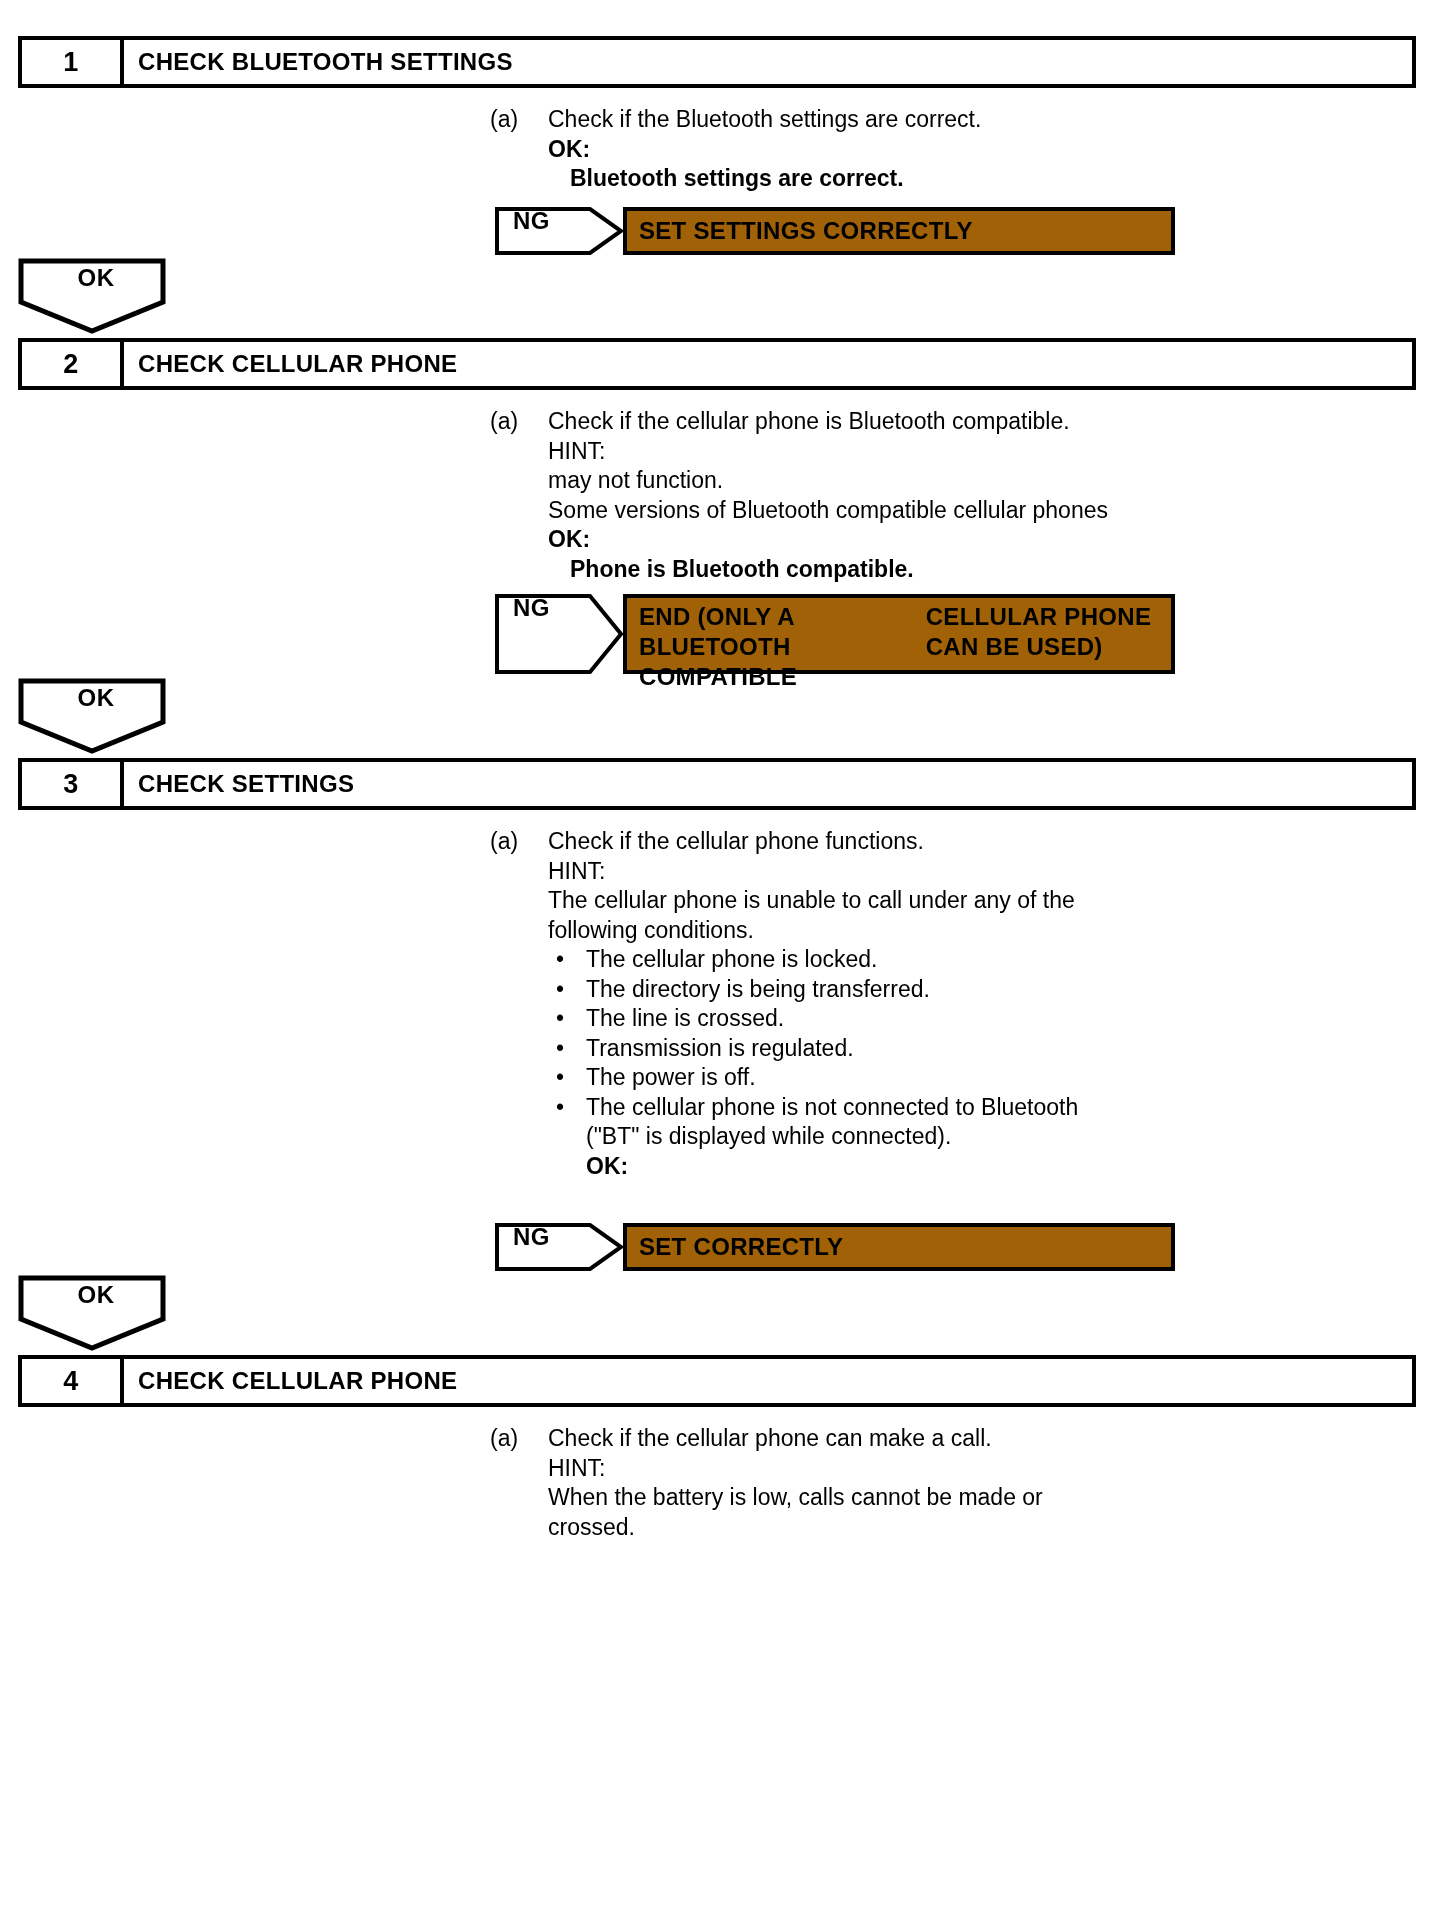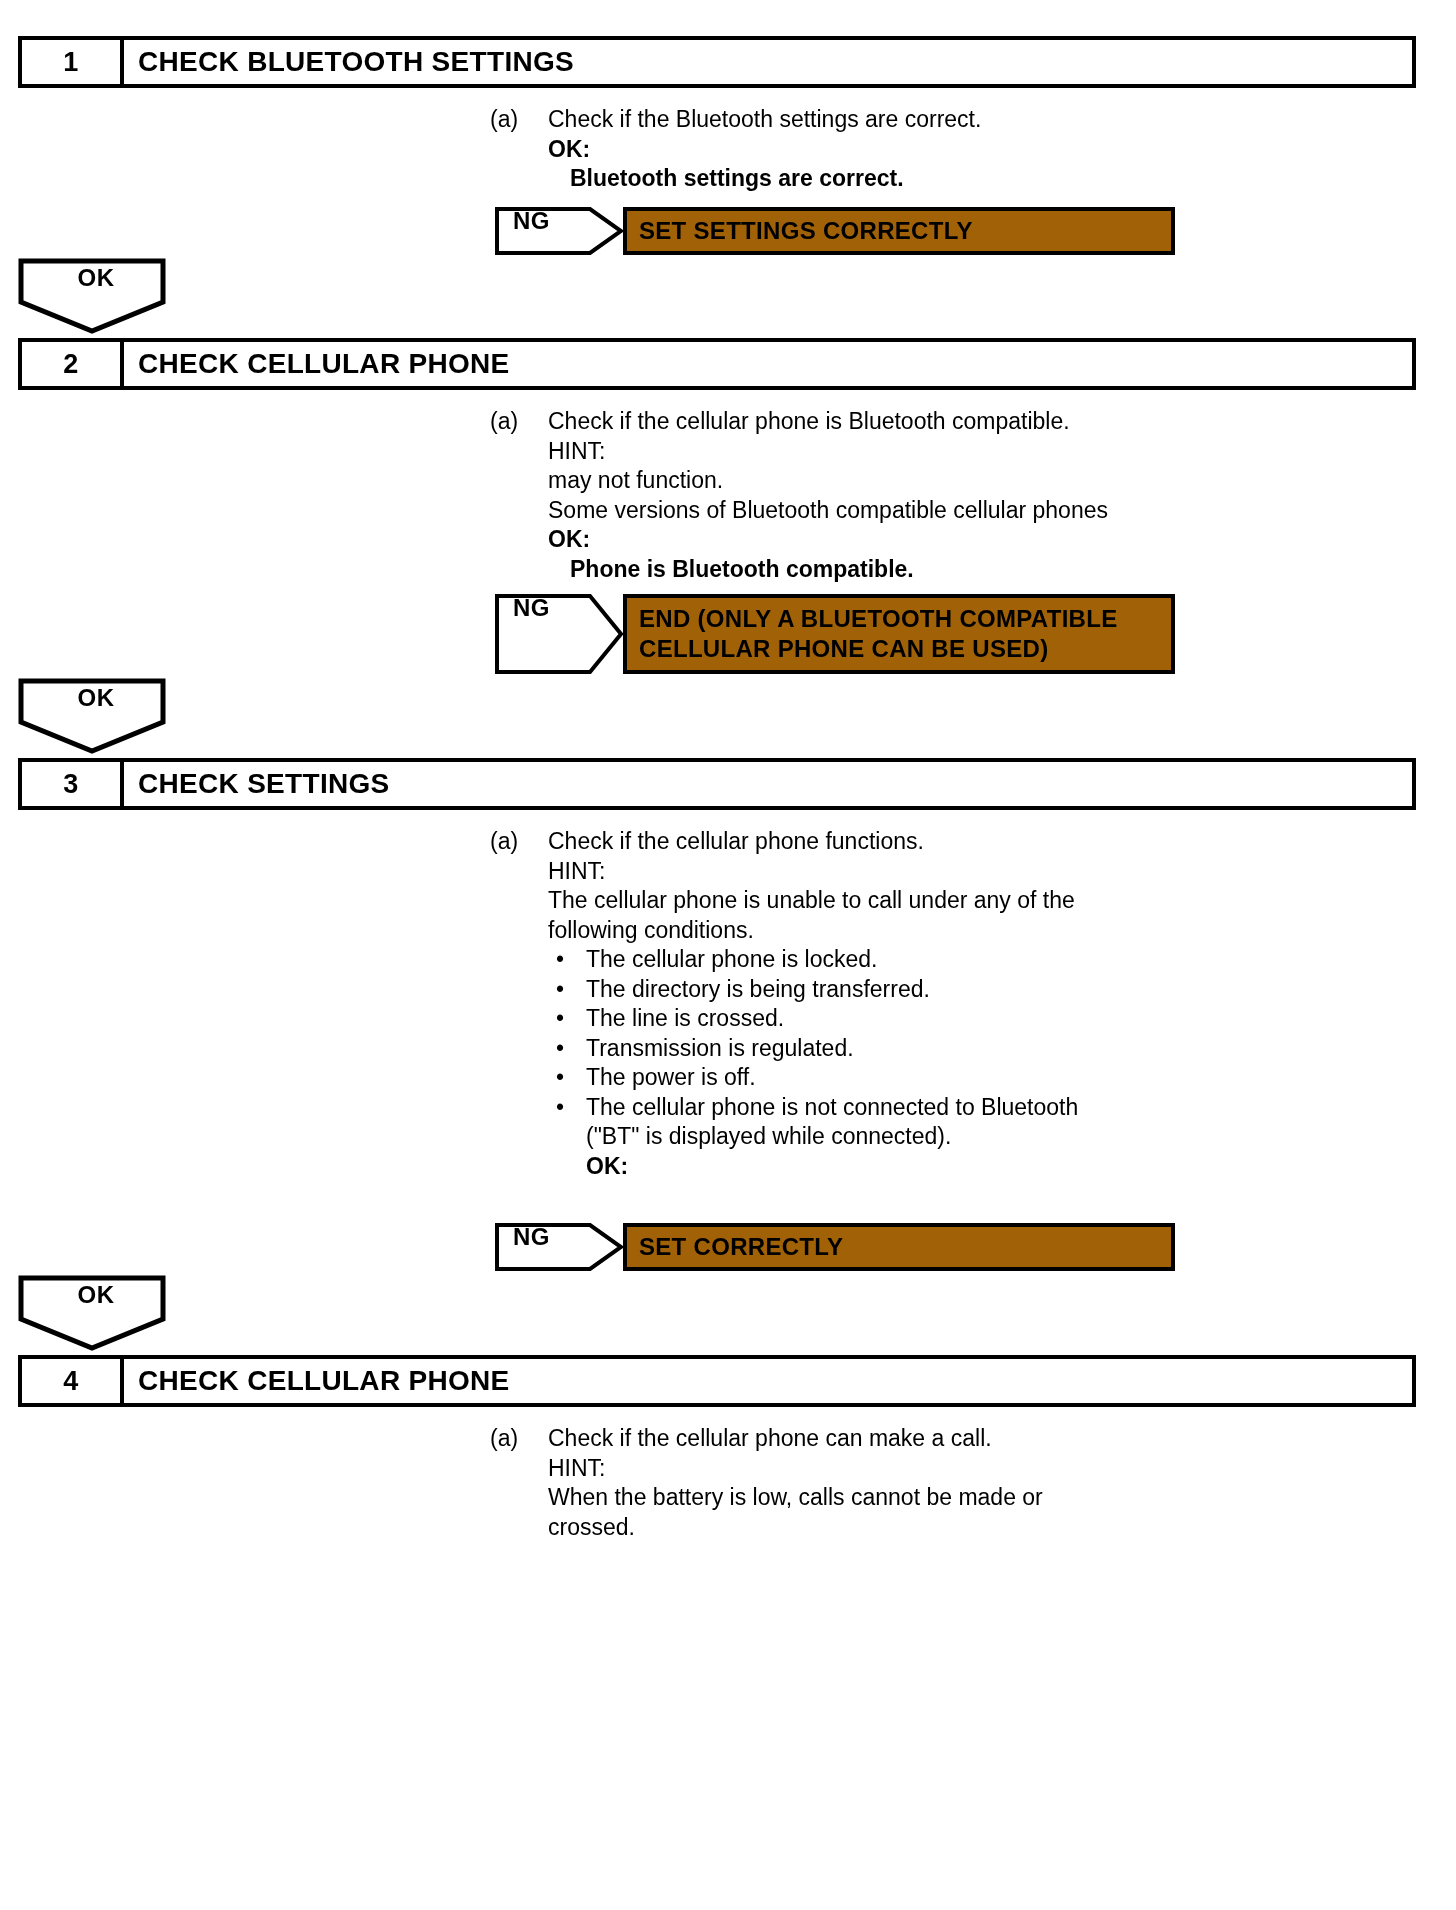--- a/index.html
+++ b/index.html
@@ -44,21 +44,21 @@
     justify-content: center;
     font-size: 27px;
     font-weight: bold;
     letter-spacing: 0.5px;
   }
   .step-title {
     flex: 1 1 auto;
     display: flex;
     align-items: center;
     padding-left: 14px;
-    font-size: 28px;
+    font-size: 24px;
     font-weight: bold;
     letter-spacing: 0.3px;
   }
 
   
   .body-block {
     position: absolute;
     left: 490px;
     width: 700px;
     font-size: 23px;
@@ -226,21 +226,21 @@
     <div class="ok-value">Phone is Bluetooth compatible.</div>
   </div>
 
   <div class="ng-row" style="top:594px; width:680px; height:80px;">
     <div class="ng-tag">
       <svg class="ng-shape" viewBox="0 0 128 80" preserveAspectRatio="none">
         <polygon points="2,2 95,2 126,40 95,78 2,78" fill="#ffffff" stroke="#000000" stroke-width="4"></polygon>
       </svg>
       <span style="position:relative;z-index:3;">NG</span>
     </div>
-    <div class="ng-box" style="flex-direction:column;justify-content:center;align-items:flex-start;">
+    <div class="ng-box" style="flex-direction:row;justify-content:space-between;align-items:flex-start;">
       <span class="ng-line">END (ONLY A BLUETOOTH COMPATIBLE</span>
       <span class="ng-line">CELLULAR PHONE CAN BE USED)</span>
     </div>
   </div>
 
   <div class="ok-tag" style="top:678px;">
     <svg width="148" height="76" viewBox="0 0 148 76">
       <polygon points="3,3 145,3 145,44 74,73 3,44" fill="#ffffff" stroke="#000000" stroke-width="5"></polygon>
     </svg>
     <div class="ok-text">OK</div>

